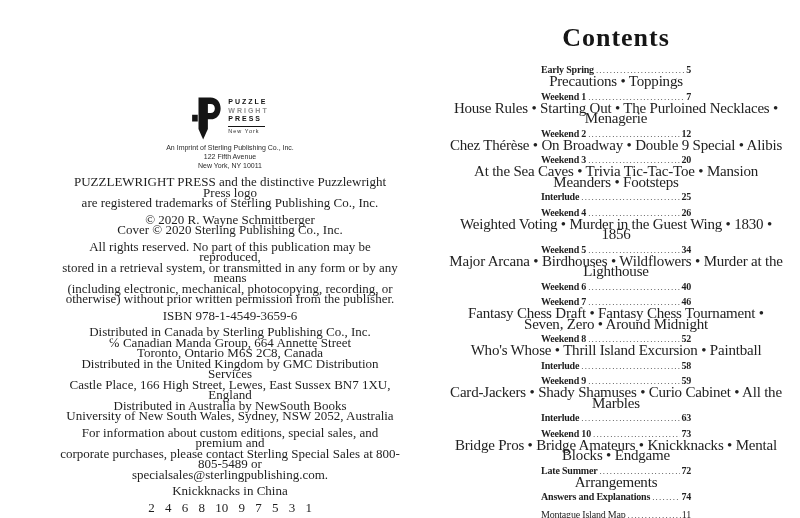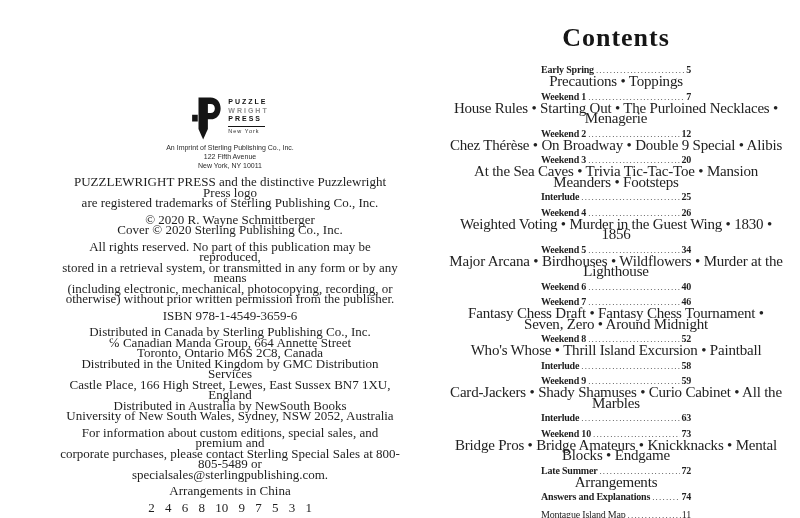--- a/index.html
+++ b/index.html
@@ -88,21 +88,21 @@
 Toronto, Ontario M6S 2C8, Canada
 Distributed in the United Kingdom by GMC Distribution Services
 Castle Place, 166 High Street, Lewes, East Sussex BN7 1XU, England
 Distributed in Australia by NewSouth Books
 University of New South Wales, Sydney, NSW 2052, Australia</p>
 
     <p class="blk">For information about custom editions, special sales, and premium and
 corporate purchases, please contact Sterling Special Sales at 800-805-5489 or
 specialsales@sterlingpublishing.com.</p>
 
-    <p class="blk">Arrangements in China</p>
+    <p class="blk">Knickknacks in China</p>
 
     <p class="blk blk-numbers">2 4 6 8 10 9 7 5 3 1</p>
 
     <p class="blk">sterlingpublishing.com
 publication.com</p>
 
 
   </section>
 
   <section class="page page-right">

